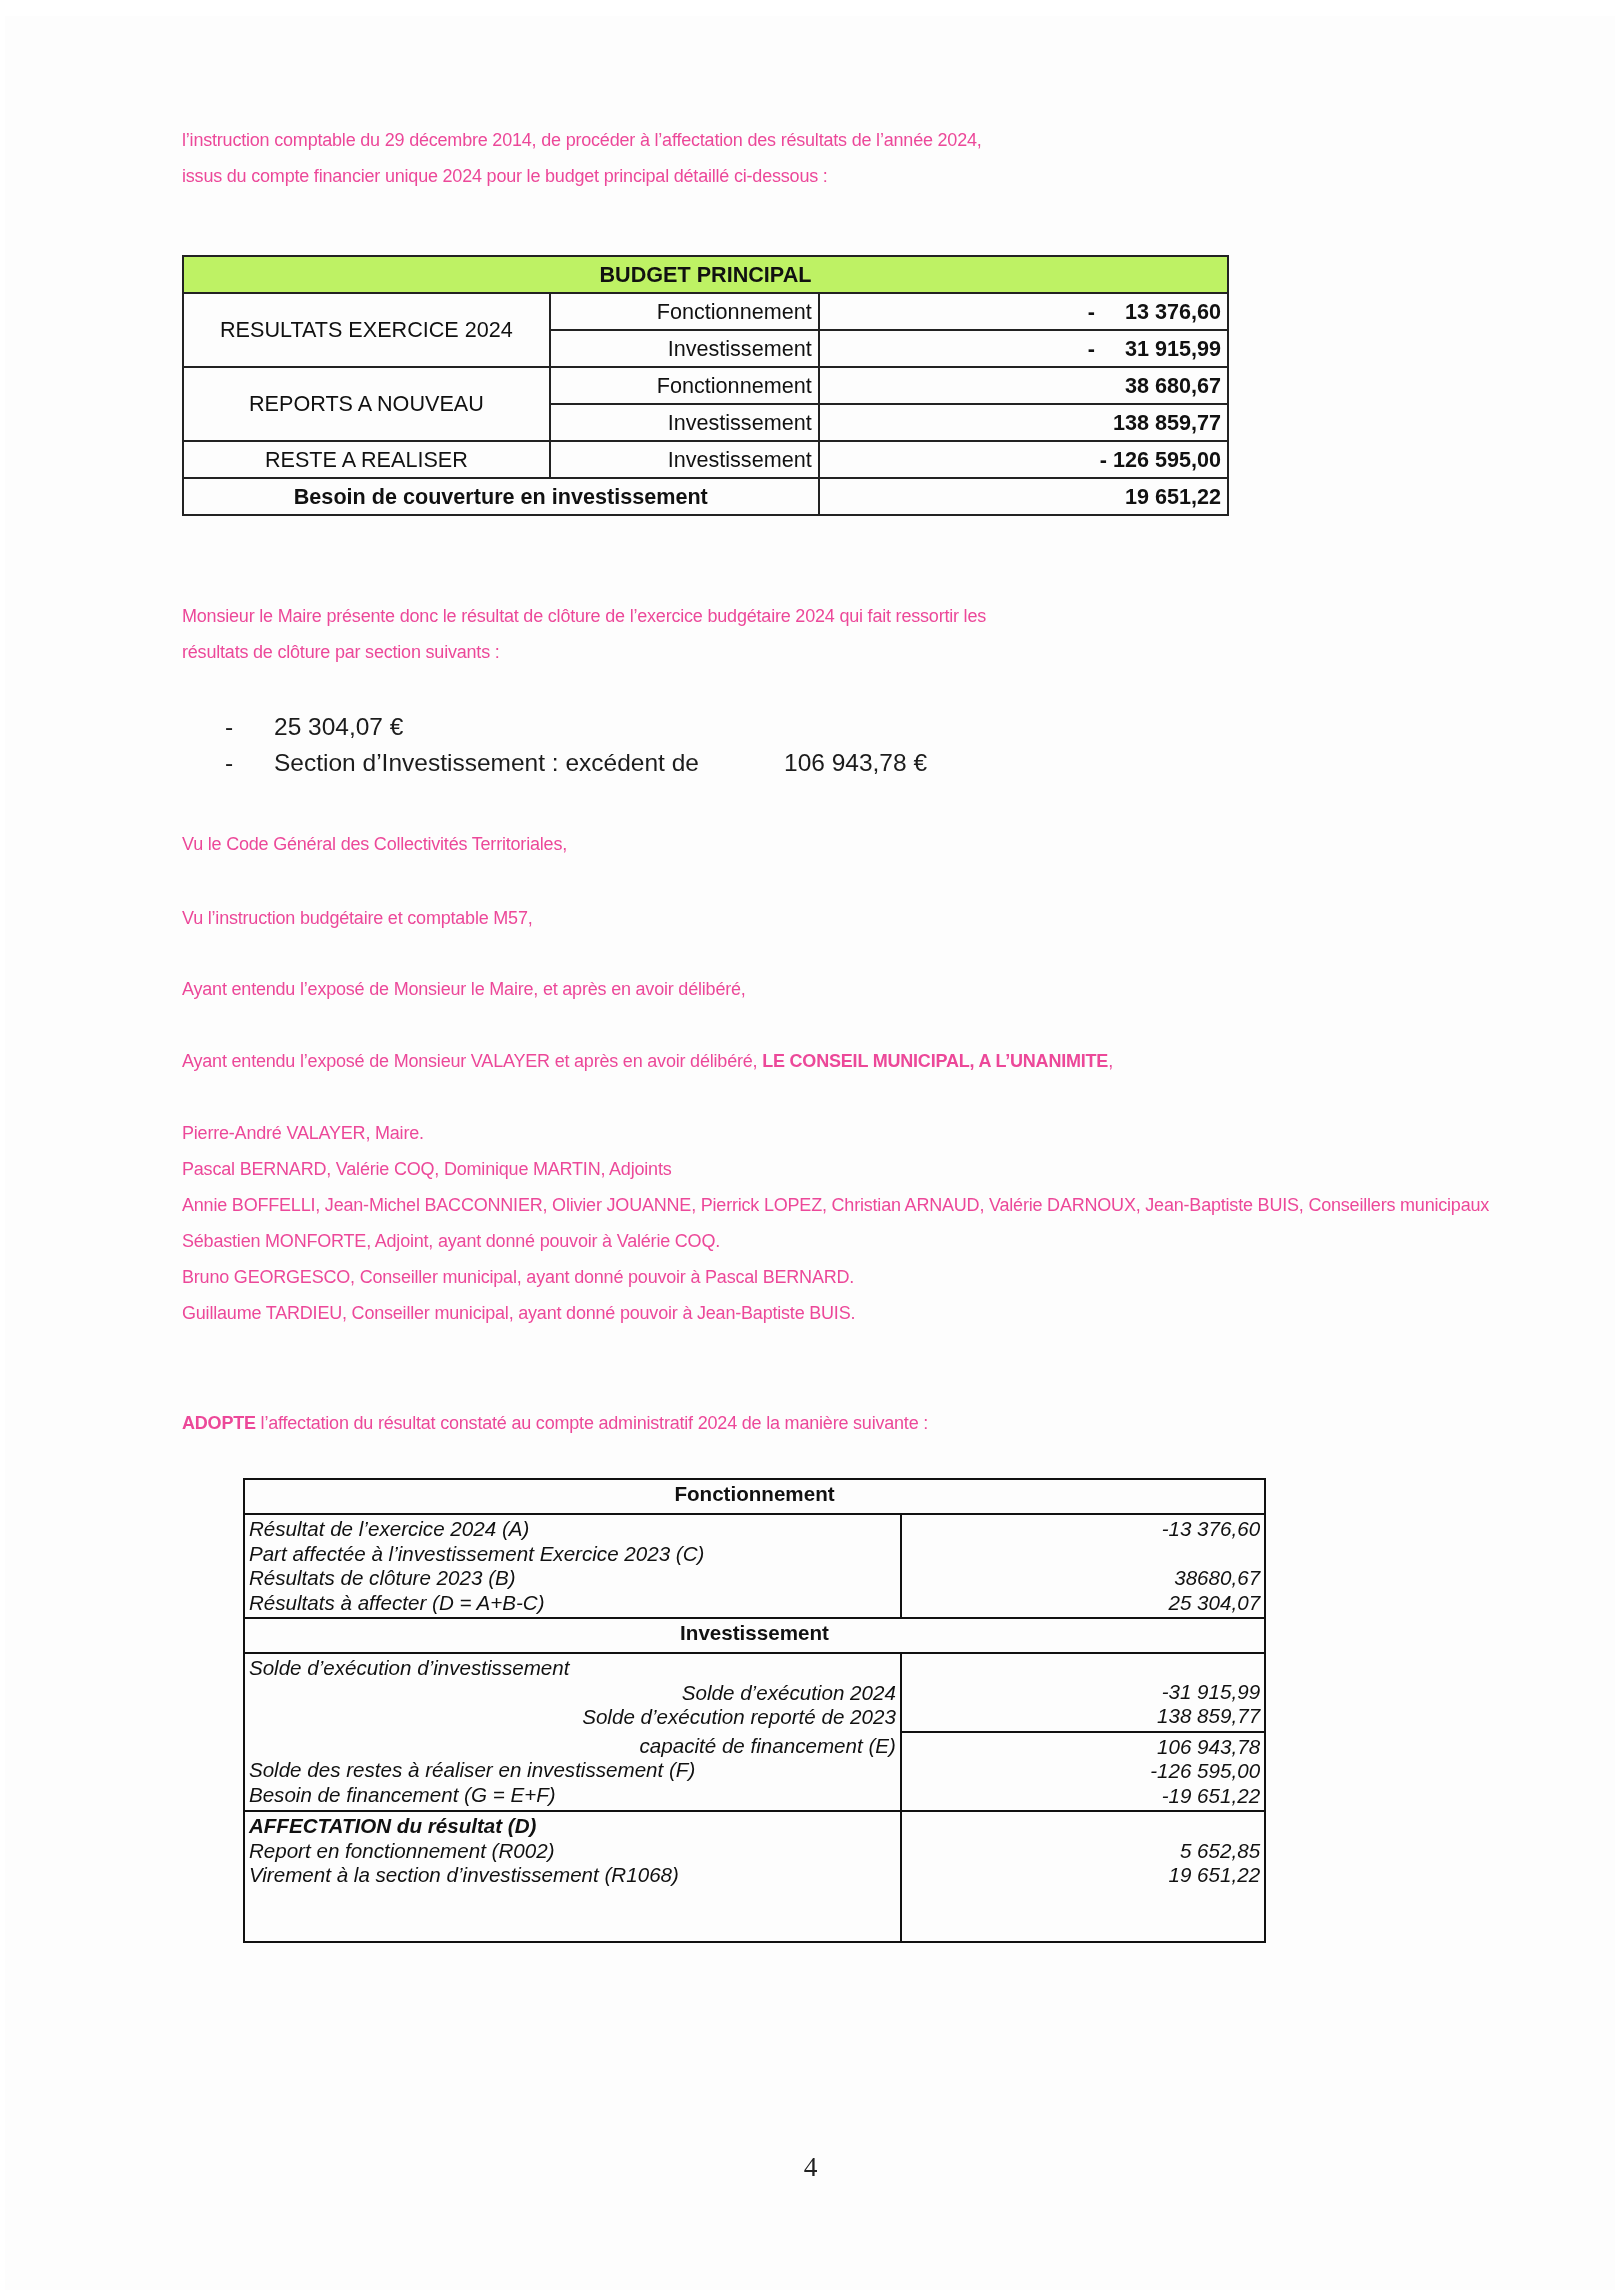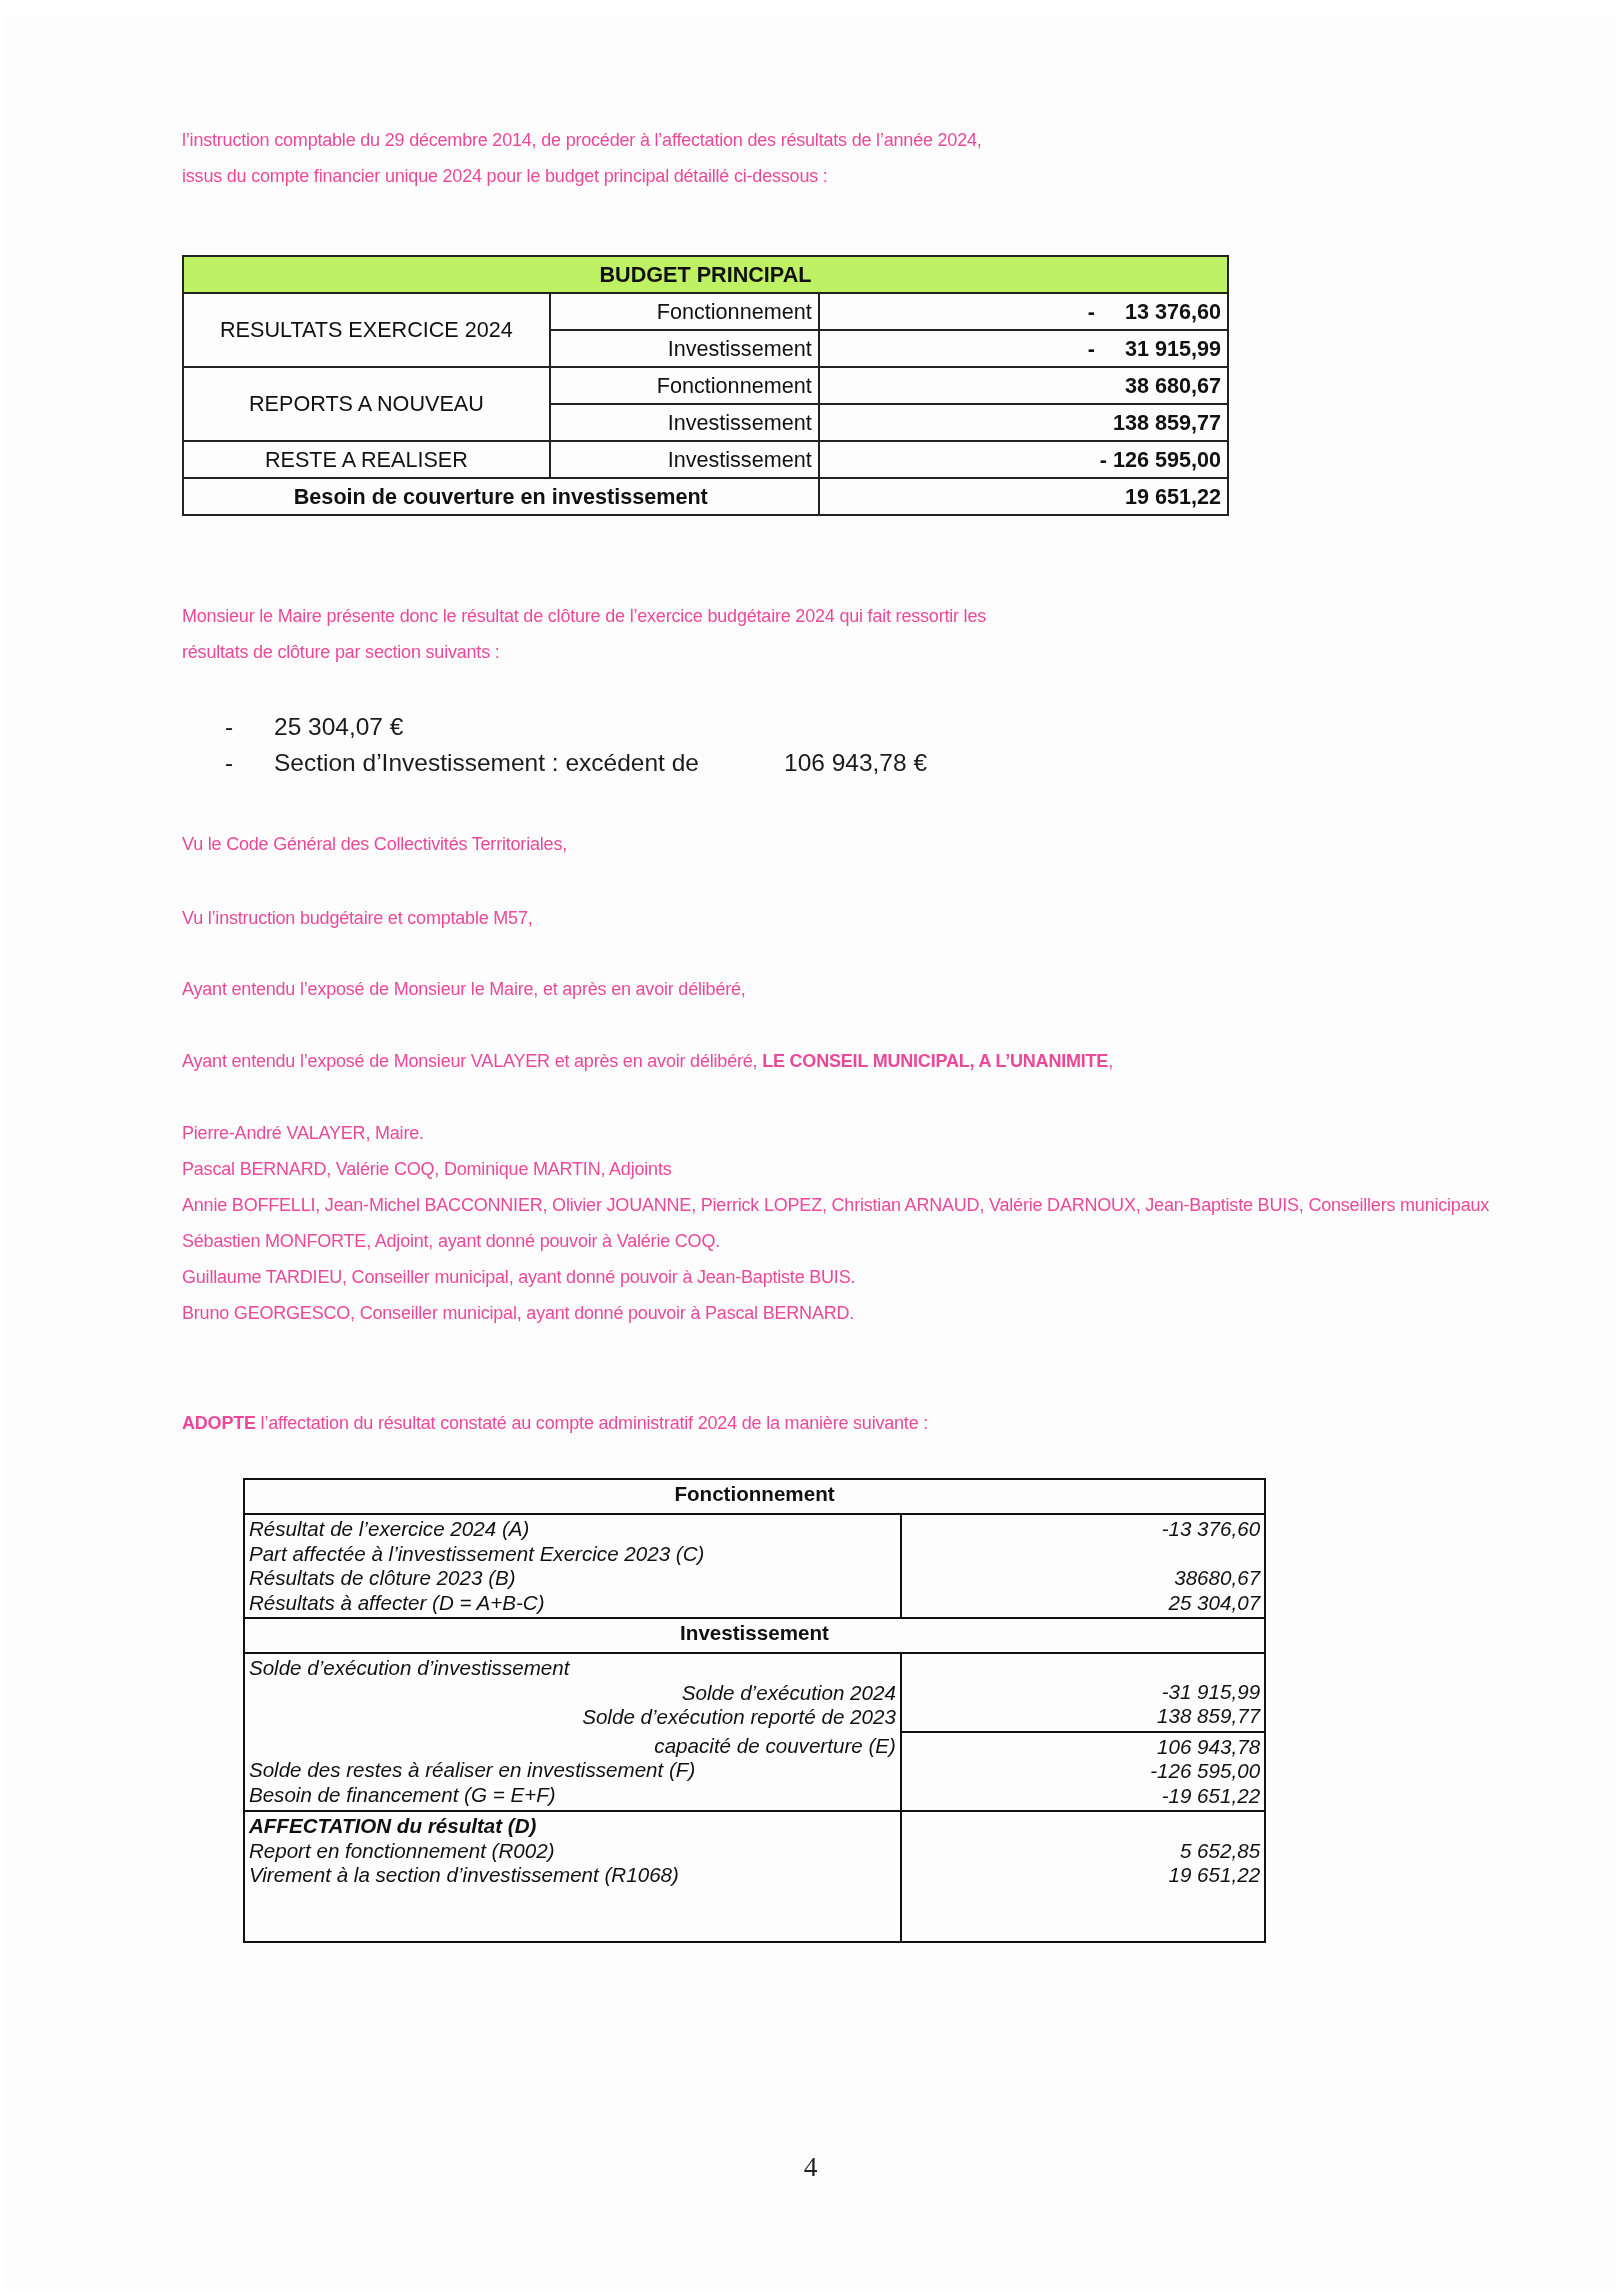--- a/index.html
+++ b/index.html
@@ -122,22 +122,22 @@
 <div class="para" style="top:971px;">Ayant entendu l’exposé de Monsieur le Maire, et après en avoir délibéré,</div>
 
 <div class="para justify" style="top:1043px;">
   <span>Ayant entendu l’exposé de Monsieur VALAYER et après en avoir délibéré, </span><span class="bold">LE CONSEIL MUNICIPAL, A L’UNANIMITE</span><span>,</span>
 </div>
 <div class="para" style="top:1115px;">
   <div>Pierre-André VALAYER, Maire.</div>
   <div>Pascal BERNARD, Valérie COQ, Dominique MARTIN, Adjoints</div>
   <div class="justify">Annie BOFFELLI, Jean-Michel BACCONNIER, Olivier JOUANNE, Pierrick LOPEZ, Christian ARNAUD, Valérie DARNOUX, Jean-Baptiste BUIS, Conseillers municipaux</div>
   <div>Sébastien MONFORTE, Adjoint, ayant donné pouvoir à Valérie COQ.</div>
+  <div>Bruno GEORGESCO, Conseiller municipal, ayant donné pouvoir à Pascal BERNARD.</div>
   <div>Guillaume TARDIEU, Conseiller municipal, ayant donné pouvoir à Jean-Baptiste BUIS.</div>
-  <div>Bruno GEORGESCO, Conseiller municipal, ayant donné pouvoir à Pascal BERNARD.</div>
 </div>
 
 <div class="para" style="top:1405px;">
   <span class="bold">ADOPTE</span><span> l’affectation du résultat constaté au compte administratif 2024 de la manière suivante :</span>
 </div>
 
 <table class="af-table">
   <tbody>
       <tr>
     <td class="af-section" colspan="2">Fonctionnement</td>
@@ -165,21 +165,21 @@
       <div class="af-line right">Solde d’exécution 2024</div>
       <div class="af-line right">Solde d’exécution reporté de 2023</div>
     </td>
     <td class="af-right" style="vertical-align:bottom;">
       <div class="af-line">-31 915,99</div>
       <div class="af-line">138 859,77</div>
     </td>
   </tr>
   <tr>
     <td class="af-left">
-      <div class="af-line right">capacité de couverture (E)</div>
+      <div class="af-line right">capacité de financement (E)</div>
       <div class="af-line">Solde des restes à réaliser en investissement (F)</div>
       <div class="af-line">Besoin de financement (G = E+F)</div>
     </td>
     <td class="af-right af-split">
       <div class="af-line">106 943,78</div>
       <div class="af-line">-126 595,00</div>
       <div class="af-line">-19 651,22</div>
     </td>
   </tr>
   <tr>

